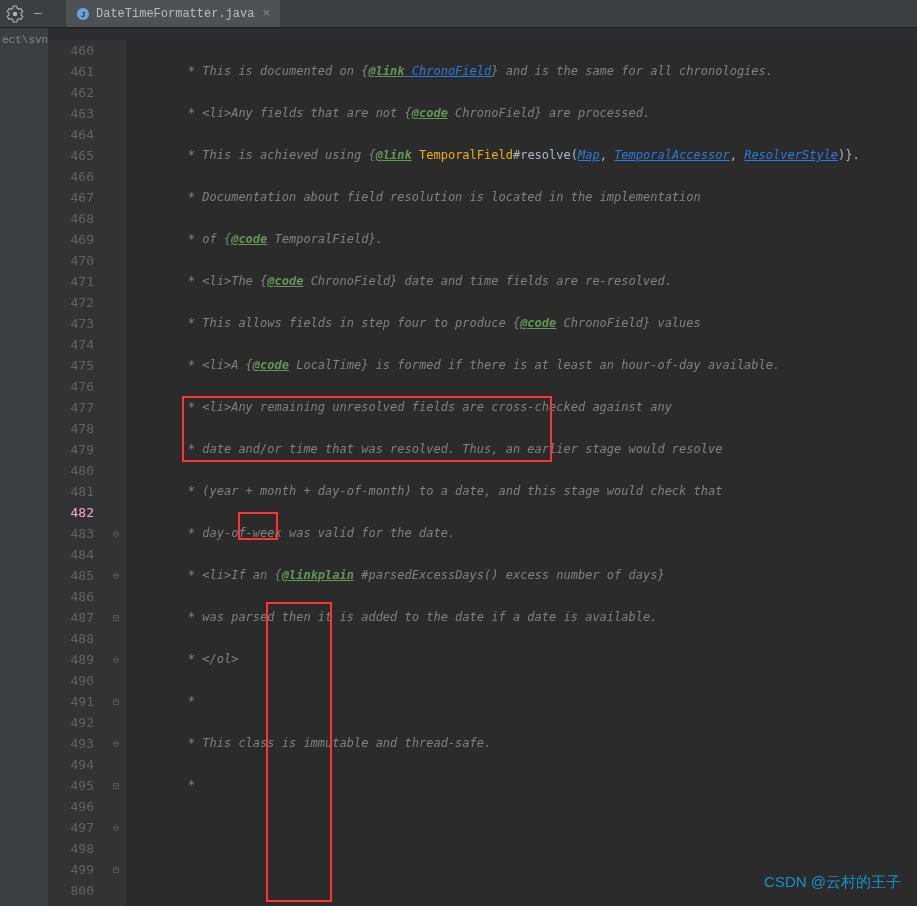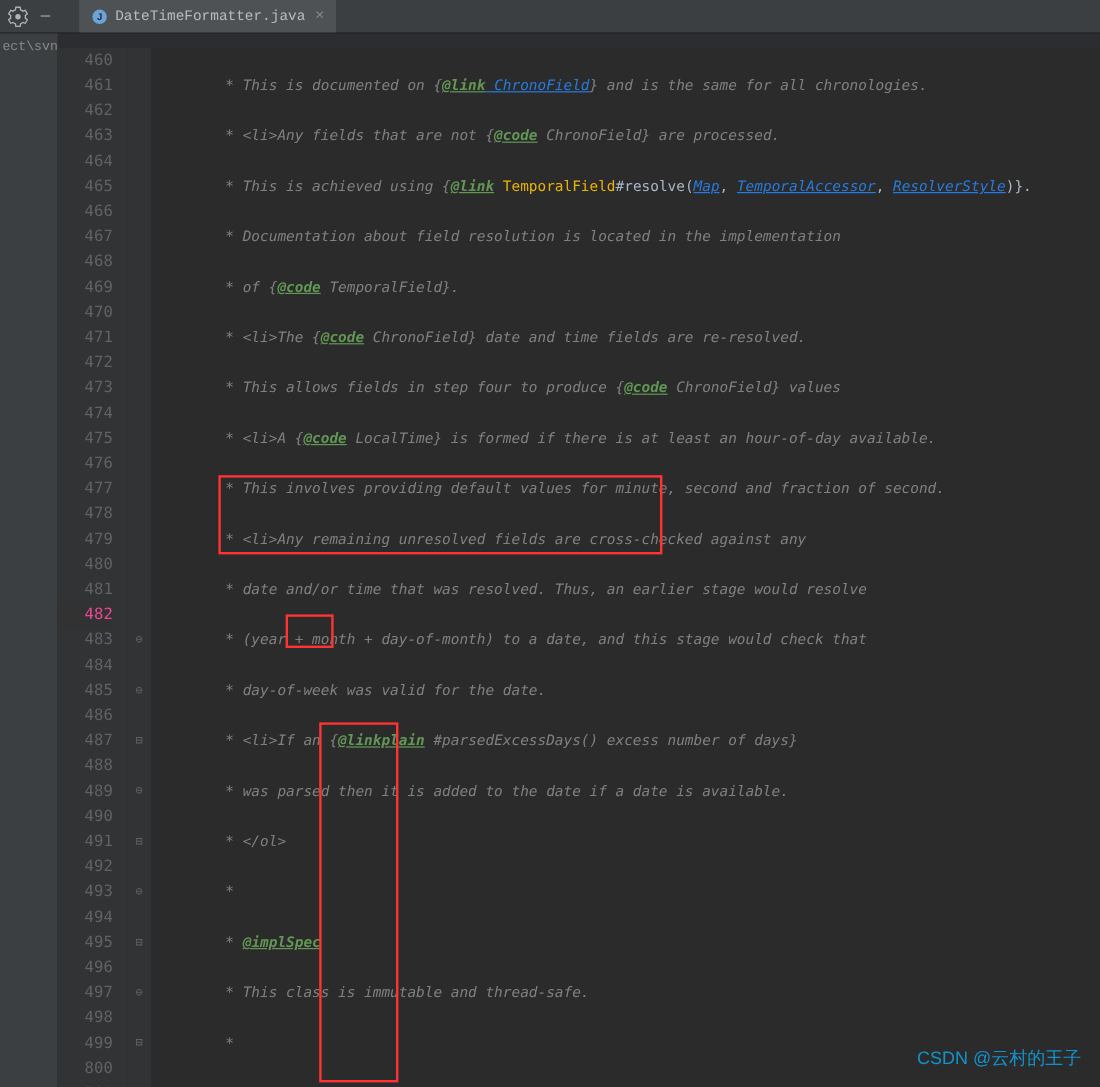--- a/index.html
+++ b/index.html
@@ -11,21 +11,21 @@
 .tab { display:flex; align-items:center; padding:0 10px; height:100%; background:#4e5254; color:#bbbbbb; font-size:12px; }
 .tab .ficon { width:14px; height:14px; margin-right:6px; }
 .tab .close { margin-left:8px; color:#888; font-size:13px; }
 .sidebar { position:absolute; top:28px; left:0; width:48px; height:calc(100% - 28px); background:#3c3f41; color:#888; font-size:11px; padding-top:6px; text-align:left; padding-left:2px; overflow:hidden; }
 .editor { position:absolute; top:40px; left:48px; right:0; bottom:0; background:#2b2b2b; display:flex; font-family:'Consolas',monospace;justify-content:center; }
 .gutter { width:58px; text-align:right; padding-right:12px; color:#606366; font-size:13px; line-height:21px; background:#313335; padding-top:0; }
 .foldcol { width:20px; background:#313335; line-height:21px; font-size:10px; color:#606366; text-align:center; }
 .foldcol div { height:21px; }
 .code { flex:1; line-height:21px; font-size:12px; white-space:pre; font-style:italic; color:#808080; padding-left:4px; position:relative; }
 .line { height:21px; }
-.gutter .cur { background:#323232; color:#ec4899; }
+.gutter .cur { background:#323232; color:#f9a8d4; }
 .cm { color:#808080; font-style:italic; }
 .doctag { color:#629755; font-style:italic; font-weight:bold; text-decoration:underline; }
 .typ { color:#eab308; font-style:normal; }
 .plain { color:#a9b7c6; font-style:normal; }
 .link { color:#287bde; text-decoration:underline; }
 .hlbox { position:absolute; border:2px solid #ff3333; pointer-events:none; }
 .watermark { position:absolute; bottom:14px; right:16px; color:#0ea5e9; font-size:15px; font-family:Arial,sans-serif; opacity:.85; font-style:normal; }
 </style>
 </head>
 <body>
@@ -147,30 +147,28 @@
     </div>
   <div class="code">
 <div class="line"><span class="cm">       <span> * This is documented on {</span><span class="doctag">@link</span><span class="link"> ChronoField</span><span>} and is the same for all chronologies.</span></span></div>
 <div class="line"><span class="cm">       <span> * &lt;li&gt;Any fields that are not {</span><span class="doctag">@code</span><span> ChronoField} are processed.</span></span></div>
 <div class="line"><span class="cm">       <span> * This is achieved using {</span><span class="doctag">@link</span><span class="typ"> TemporalField</span><span class="plain">#</span><span class="plain">resolve</span><span class="plain">(</span><span class="link">Map</span><span class="plain">, </span><span class="link">TemporalAccessor</span><span class="plain">, </span><span class="link">ResolverStyle</span><span class="plain">)}.</span></span></div>
 <div class="line"><span class="cm">       <span> * Documentation about field resolution is located in the implementation</span></span></div>
 <div class="line"><span class="cm">       <span> * of {</span><span class="doctag">@code</span><span> TemporalField}.</span></span></div>
 <div class="line"><span class="cm">       <span> * &lt;li&gt;The {</span><span class="doctag">@code</span><span> ChronoField} date and time fields are re-resolved.</span></span></div>
 <div class="line"><span class="cm">       <span> * This allows fields in step four to produce {</span><span class="doctag">@code</span><span> ChronoField} values</span></span></div>
 <div class="line"><span class="cm">       <span> * &lt;li&gt;A {</span><span class="doctag">@code</span><span> LocalTime} is formed if there is at least an hour-of-day available.</span></span></div>
-<div class="line"><span class="cm">       <span> * This involves providing default values for minute, second and fraction of second.</span></span></div>
 <div class="line"><span class="cm">       <span> * &lt;li&gt;Any remaining unresolved fields are cross-checked against any</span></span></div>
 <div class="line"><span class="cm">       <span> * date and/or time that was resolved. Thus, an earlier stage would resolve</span></span></div>
 <div class="line"><span class="cm">       <span> * (year + month + day-of-month) to a date, and this stage would check that</span></span></div>
 <div class="line"><span class="cm">       <span> * day-of-week was valid for the date.</span></span></div>
 <div class="line"><span class="cm">       <span> * &lt;li&gt;If an {</span><span class="doctag">@linkplain</span><span> #parsedExcessDays() excess number of days}</span></span></div>
 <div class="line"><span class="cm">       <span> * was parsed then it is added to the date if a date is available.</span></span></div>
 <div class="line"><span class="cm">       <span> * &lt;/ol&gt;</span></span></div>
 <div class="line"><span class="cm">       <span> *</span></span></div>
-<div class="line"><span class="cm">       <span> * </span><span class="doctag">@implSpec</span></span></div>
 <div class="line"><span class="cm">       <span> * This class is immutable and thread-safe.</span></span></div>
 <div class="line"><span class="cm">       <span> *</span></span></div>
 
 
 
 
 
 
 
 

